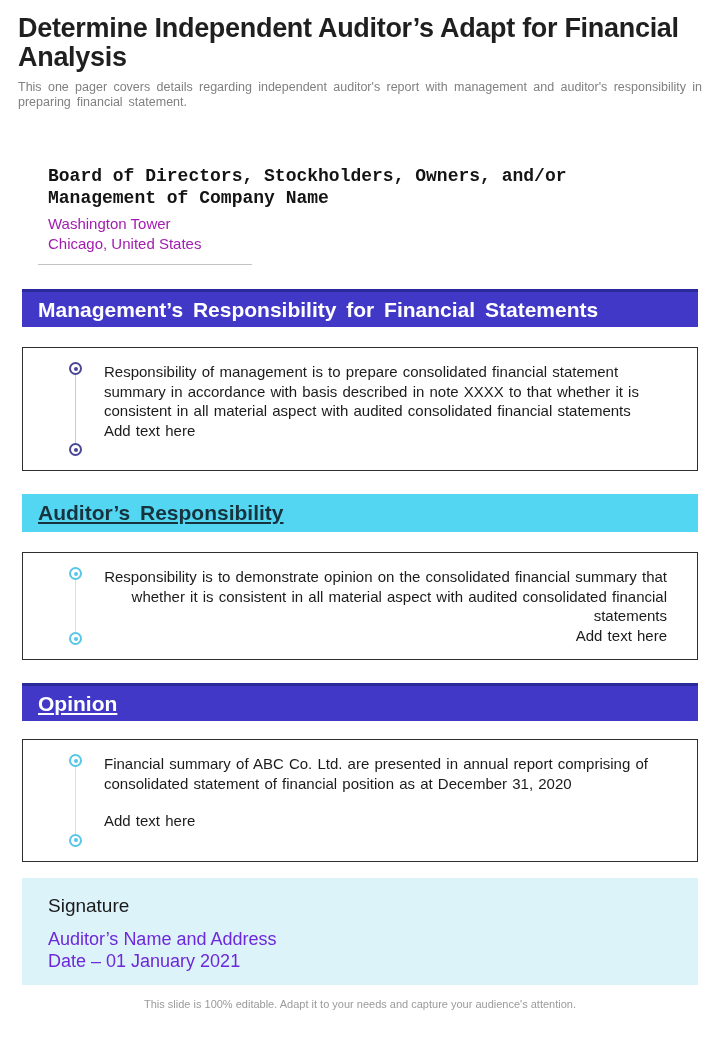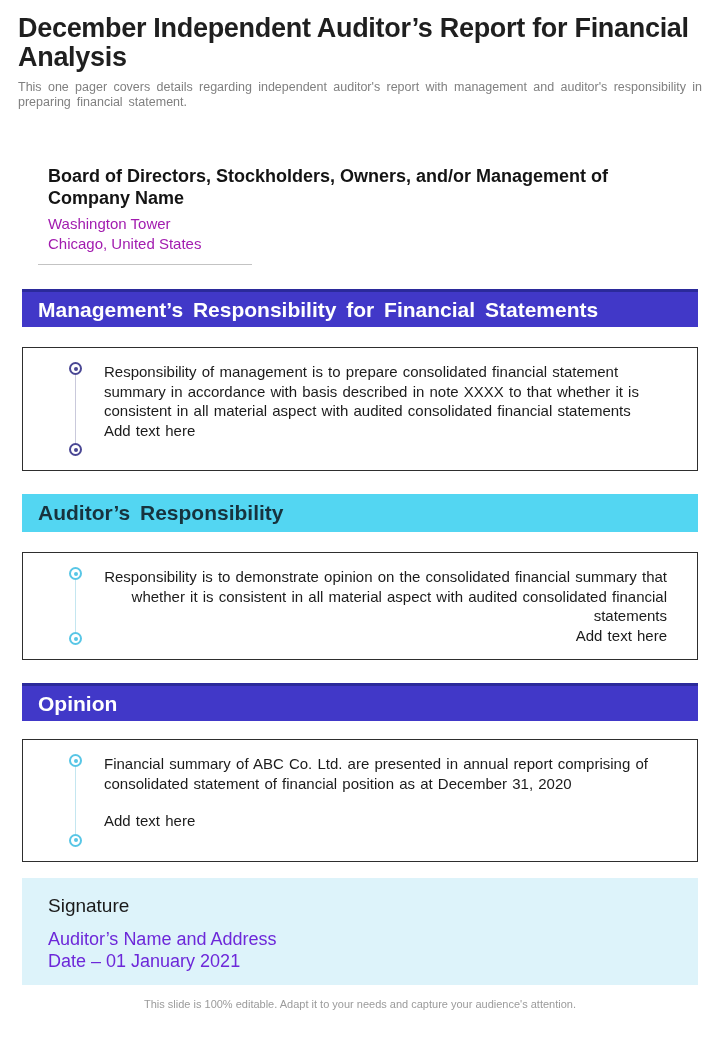--- a/index.html
+++ b/index.html
@@ -7,32 +7,32 @@
     font-family:"Liberation Sans", sans-serif; color:#1d1d1d; }
   .slide { position:relative; width:720px; height:1040px; overflow:hidden; background:#fff; }
 
   .page-title { margin:14px 30px 0 18px; font-size:27px; font-weight:bold;
     line-height:1.09; color:#1f1f1f; letter-spacing:-0.3px; }
   .page-subtitle { margin:7px 18px 0 18px; font-size:12.5px; color:#808080;
     line-height:1.2; text-align:justify; word-spacing:2.5px; }
 
   .recipient { margin:56px 60px 0 48px; }
   .recipient-heading { font-size:18px; font-weight:bold; color:#141414;
-    max-width:600px; line-height:1.22; }
+    max-width:600px; line-height:1.22;font-family:Liberation Mono, monospace; }
   .addr { font-size:15px; color:#a21caf; line-height:1.32; margin-top:4px; }
   .addr + .addr { margin-top:0; }
   .addr-divider { margin:11px 0 0 -10px; width:214px; height:1px; background:#c3c3c3; }
 
   .section { margin:0; }
   .banner { height:38px; margin:0 22px; display:flex; align-items:center;
     padding-left:16px; font-size:21px; font-weight:bold; word-spacing:4px;
     background:var(--banner-bg); color:var(--banner-fg); }
   .theme-purple .banner { border-top:3px solid #2b2a9b; }
   .sec-1 .banner { margin-top:24px; }
-  .sec-2 .banner, .sec-3 .banner { margin-top:23px; }
+  .sec-2 .banner, .sec-3 .banner { margin-top:23px;text-decoration:underline; }
 
   .info-box { margin:20px 22px 4px; border:1px solid #2e2e2e; display:flex;
     padding:14px 30px 14px 46px; }
   .sec-1 .info-box { min-height:124px; }
   .sec-2 .info-box { min-height:106px;text-align:right; }
   .sec-3 .info-box { min-height:122px; margin-top:18px; }
 
   .rail { width:13px; display:flex; flex-direction:column; align-items:center; flex-shrink:0; }
   .radio { width:13px; height:13px; border-radius:50%; border:2px solid var(--bullet);
     position:relative; flex-shrink:0; background:#fff; }
@@ -51,21 +51,21 @@
   .sig-line { font-size:18px; color:#6d28d9; line-height:1.25; }
   .sig-line.first { margin-top:11px; }
 
   .footer-note { margin-top:13px; text-align:center; font-size:11px; color:#9b9b9b; }
 </style>
 </head>
 <body>
 
 <div class="slide">
 
-  <h1 class="page-title">December Independent Auditor’s Report for Financial Analysis</h1>
+  <h1 class="page-title">Determine Independent Auditor’s Adapt for Financial Analysis</h1>
   <p class="page-subtitle">This one pager covers details regarding independent auditor's report with management and auditor's responsibility in preparing financial statement.</p>
 
   <div class="recipient">
     <div class="recipient-heading">Board of Directors, Stockholders, Owners, and/or Management of Company Name</div>
     <div class="addr">Washington Tower</div>
     <div class="addr">Chicago, United States</div>
     <div class="addr-divider"></div>
   </div>
 
   <div class="section sec-1 theme-purple" style="--banner-bg: #4138C8; --banner-fg: #FFFFFF; --bullet: #4A4794; --rail: #C9C9DB;">

